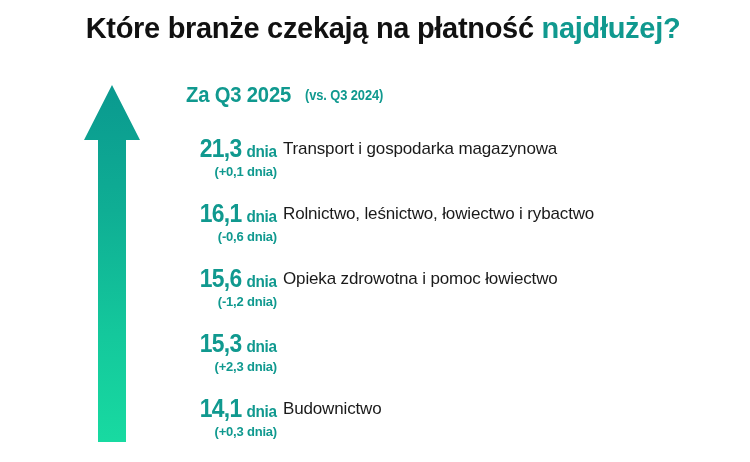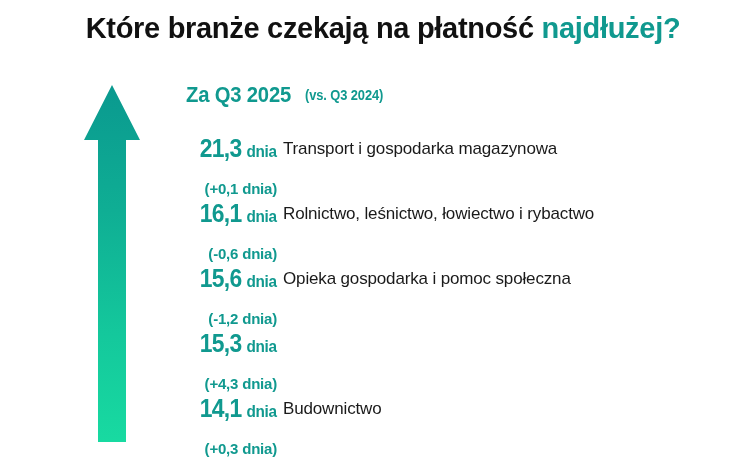--- a/index.html
+++ b/index.html
@@ -116,24 +116,24 @@
     font-size: 17px;
     font-weight: 700;
     letter-spacing: -0.3px;
     display: inline-block;
     transform: scaleX(0.9);
     transform-origin: right bottom;
     margin-left: 2px;
   }
   .delta {
     display: block;
-    font-size: 15px;
+    font-size: 13px;
     font-weight: 700;
     letter-spacing: -0.2px;
-    margin-top: 20px;
+    margin-top: 4px;
     white-space: nowrap;
   }
   .industry {
     position: absolute;
     left: 283px;
     top: 8px;
     font-size: 17px;
     font-weight: 400;
     color: #1A1A1A;
     letter-spacing: -0.15px;
@@ -190,29 +190,29 @@
       <div class="industry">Rolnictwo, leśnictwo, łowiectwo i rybactwo</div>
     </div>
 
     <div class="row">
       <div class="value-block">
         <span class="value-line">
           <span class="value-num">15,6</span><span class="value-unit">dnia</span>
         </span>
         <span class="delta">(-1,2 dnia)</span>
       </div>
-      <div class="industry">Opieka gospodarka i pomoc społeczna</div>
+      <div class="industry">Opieka zdrowotna i pomoc łowiectwo</div>
     </div>
 
     <div class="row">
       <div class="value-block">
         <span class="value-line">
           <span class="value-num">15,3</span><span class="value-unit">dnia</span>
         </span>
-        <span class="delta">(+4,3 dnia)</span>
+        <span class="delta">(+2,3 dnia)</span>
       </div>
     </div>
 
     <div class="row">
       <div class="value-block">
         <span class="value-line">
           <span class="value-num">14,1</span><span class="value-unit">dnia</span>
         </span>
         <span class="delta">(+0,3 dnia)</span>
       </div>

